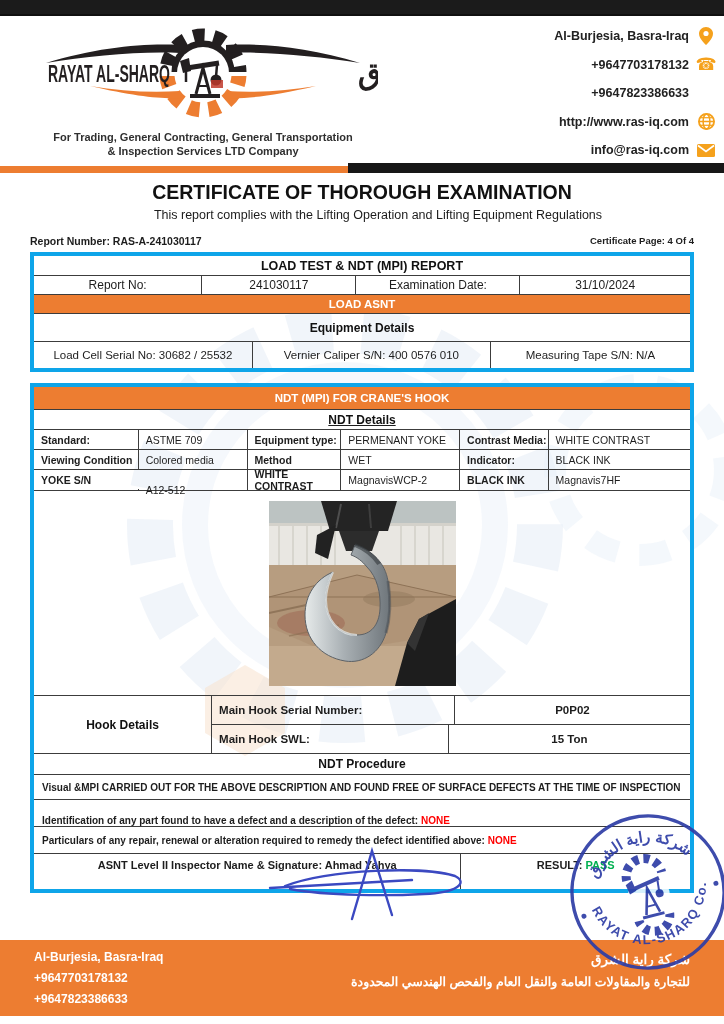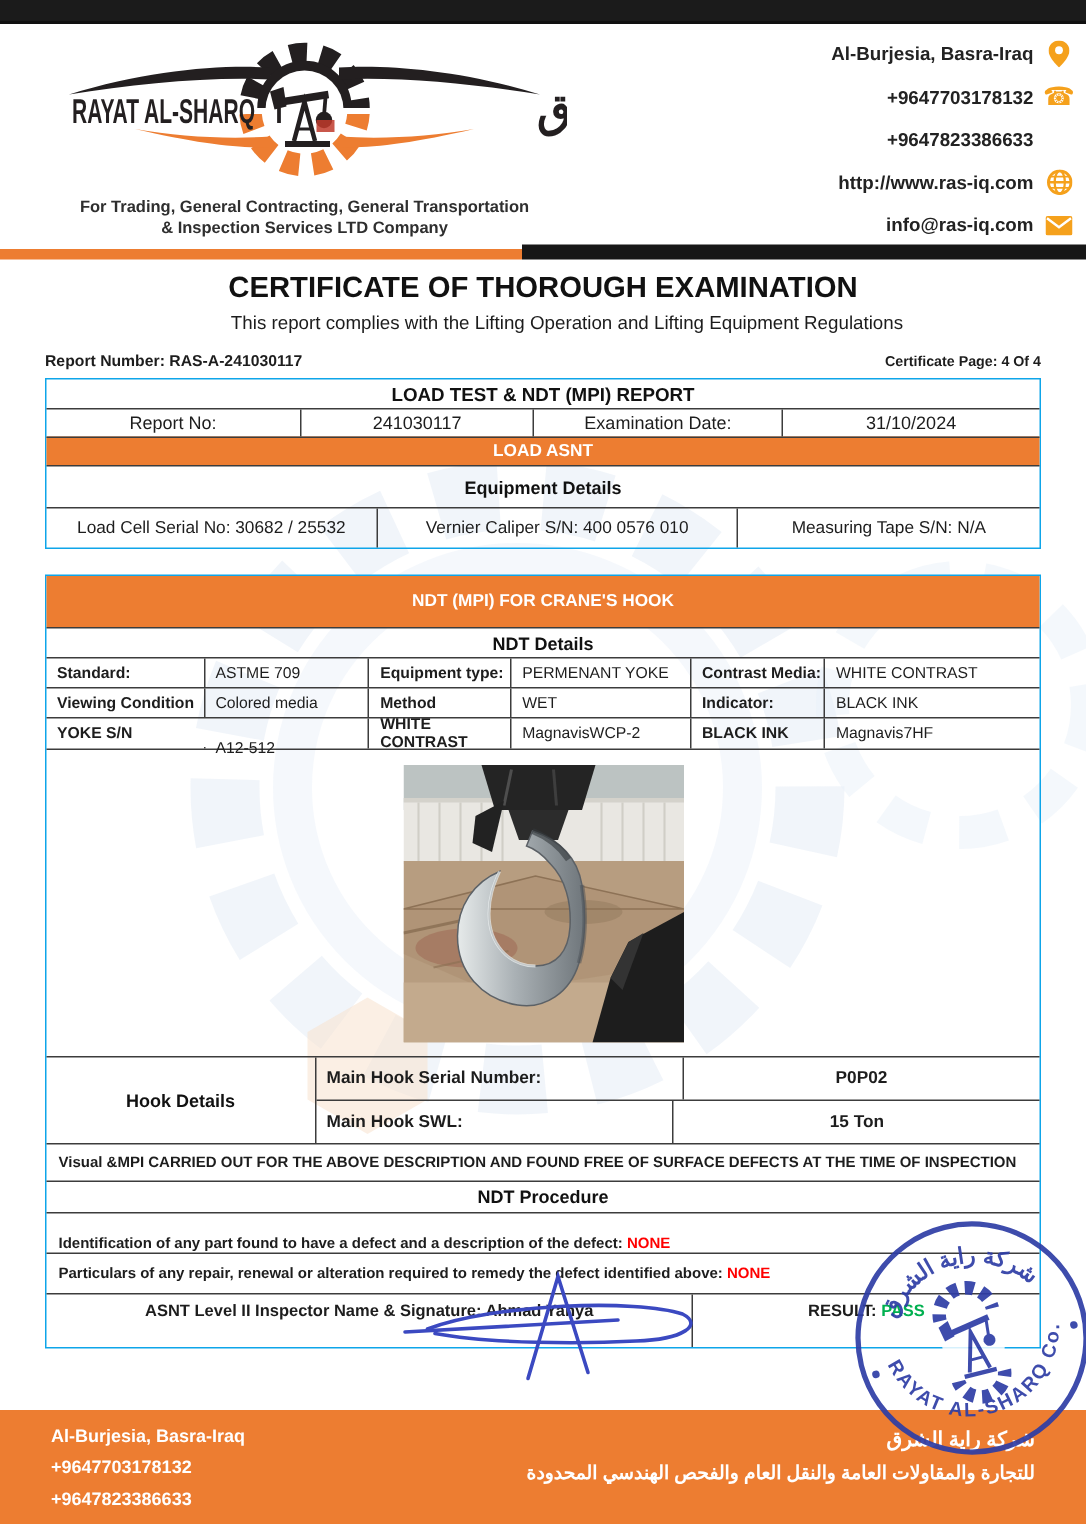--- a/index.html
+++ b/index.html
@@ -16,25 +16,25 @@
   .tagline{margin-top:2px;text-align:center;font-weight:bold;font-size:11px;color:#2f2f2f;line-height:14px;}
   .contacts{right:8px;top:22px;width:230px;}
   .contact-row{display:flex;justify-content:flex-end;align-items:center;height:28.5px;}
   .contact-text{font-size:12.5px;font-weight:bold;color:#222;}
   .contact-icon{width:20px;margin-left:7px;display:flex;justify-content:center;align-items:center;}
   .divider-black{left:348px;top:163px;width:376px;height:10px;background:#171717;}
   .divider-orange{left:0;top:166px;width:348px;height:7px;background:#ED7D31;}
   
   .doc-title{left:0;top:181px;width:724px;text-align:center;font-size:19.5px;font-weight:bold;color:#111;}
   .doc-subtitle{left:16px;top:208px;width:724px;text-align:center;font-size:12.5px;color:#1c1c1c;}
-  .report-line{left:30px;top:235px;width:664px;display:flex;justify-content:space-between;align-items:center;}
+  .report-line{left:30px;top:235px;width:664px;display:flex;justify-content:space-between;align-items:flex-start;}
   .report-number{font-size:10.5px;font-weight:bold;}
   .certificate-page{font-size:9.5px;font-weight:bold;}
   
-  .tbl{left:30px;width:664px;border:1px solid #0ea5e9;box-sizing:border-box;background:transparent;}
+  .tbl{left:30px;width:664px;border:4px solid #0ea5e9;box-sizing:border-box;background:transparent;}
   .tr{display:flex;border-top:1px solid #3c3c3c;box-sizing:border-box;}
   .tr:first-child{border-top:none;}
   .td{border-left:1px solid #3c3c3c;box-sizing:border-box;display:flex;align-items:center;justify-content:center;overflow:visible;}
   .td:first-child{border-left:none;}
   .orange-row{background:#ED7D31;color:#ffffff;font-weight:bold;font-size:11.5px;display:flex;align-items:center;justify-content:center;}
   .hdr-row{font-weight:bold;font-size:12px;display:flex;align-items:center;justify-content:center;color:#111;}
   .cell-label{font-weight:bold;font-size:10.5px;padding-left:7px;justify-content:flex-start;}
   .cell-value{font-size:10.5px;padding-left:7px;justify-content:flex-start;}
   .cell-center{font-size:12px;}
   .statement{font-weight:bold;font-size:10px;justify-content:flex-start;padding-left:8px;text-align:left;}
@@ -187,22 +187,22 @@
     <div class="td hdr-row" style="flex:1;">Equipment Details</div>
   </div>
   <div class="tr" style="height:27px;">
     <div class="td" style="width:33.2%;font-size:11.5px;">Load Cell Serial No: 30682 / 25532</div>
     <div class="td" style="width:36.3%;font-size:11.5px;">Vernier Caliper S/N: 400 0576 010</div>
     <div class="td" style="width:30.5%;font-size:11.5px;">Measuring Tape S/N: N/A</div>
   </div>
 </div>
 
 <div class="abs tbl tbl2 layer">
-  <div class="tr orange-row" style="height:34px;border-top:none;text-align:center;">NDT (MPI) FOR CRANE'S HOOK</div>
-  <div class="tr" style="height:20px;">
+  <div class="tr orange-row" style="height:22px;border-top:none;text-align:center;">NDT (MPI) FOR CRANE'S HOOK</div>
+  <div class="tr" style="height:20px;text-decoration:underline;">
     <div class="td hdr-row" style="flex:1;">NDT Details</div>
   </div>
   <div class="tr" style="height:20px;">
     <div class="td cell-label" style="width:15.8%;">Standard:</div>
     <div class="td cell-value" style="width:16.6%;">ASTME 709</div>
     <div class="td cell-label" style="width:14.3%;">Equipment type:</div>
     <div class="td cell-value" style="width:18.1%;">PERMENANT YOKE</div>
     <div class="td cell-label" style="width:13.5%;">Contrast Media:</div>
     <div class="td cell-value" style="width:21.7%;">WHITE CONTRAST</div>
   </div>
@@ -291,25 +291,25 @@
       <div class="sub-row">
         <div class="td cell-label" style="width:49.3%;font-size:11.5px;border-left:none;">Main Hook Serial Number:</div>
         <div class="td" style="width:50.7%;font-size:11.5px;font-weight:bold;">P0P02</div>
       </div>
       <div class="sub-row">
         <div class="td cell-label" style="width:49.3%;font-size:11.5px;border-left:none;">Main Hook SWL:</div>
         <div class="td" style="width:50.7%;font-size:11.5px;font-weight:bold;">15 Ton</div>
       </div>
     </div>
   </div>
+  <div class="tr" style="height:21px;">
+    <div class="td hdr-row" style="flex:1;">NDT Procedure</div>
+  </div>
   <div class="tr" style="height:25px;">
     <div class="td statement" style="flex:1;">Visual &amp;MPI CARRIED OUT FOR THE ABOVE DESCRIPTION AND FOUND FREE OF SURFACE DEFECTS AT THE TIME OF INSPECTION</div>
-  </div>
-  <div class="tr" style="height:21px;">
-    <div class="td hdr-row" style="flex:1;">NDT Procedure</div>
   </div>
   <div class="tr" style="height:27px;align-items:flex-end;">
     <div class="td statement" style="flex:1;">
       <span>Identification of any part found to have a defect and a description of the defect:</span>&nbsp;<span class="red">NONE</span>
     </div>
   </div>
   <div class="tr" style="height:27px;">
     <div class="td statement" style="flex:1;">
       <span>Particulars of any repair, renewal or alteration required to remedy the defect identified above:</span>&nbsp;<span class="red">NONE</span>
     </div>

